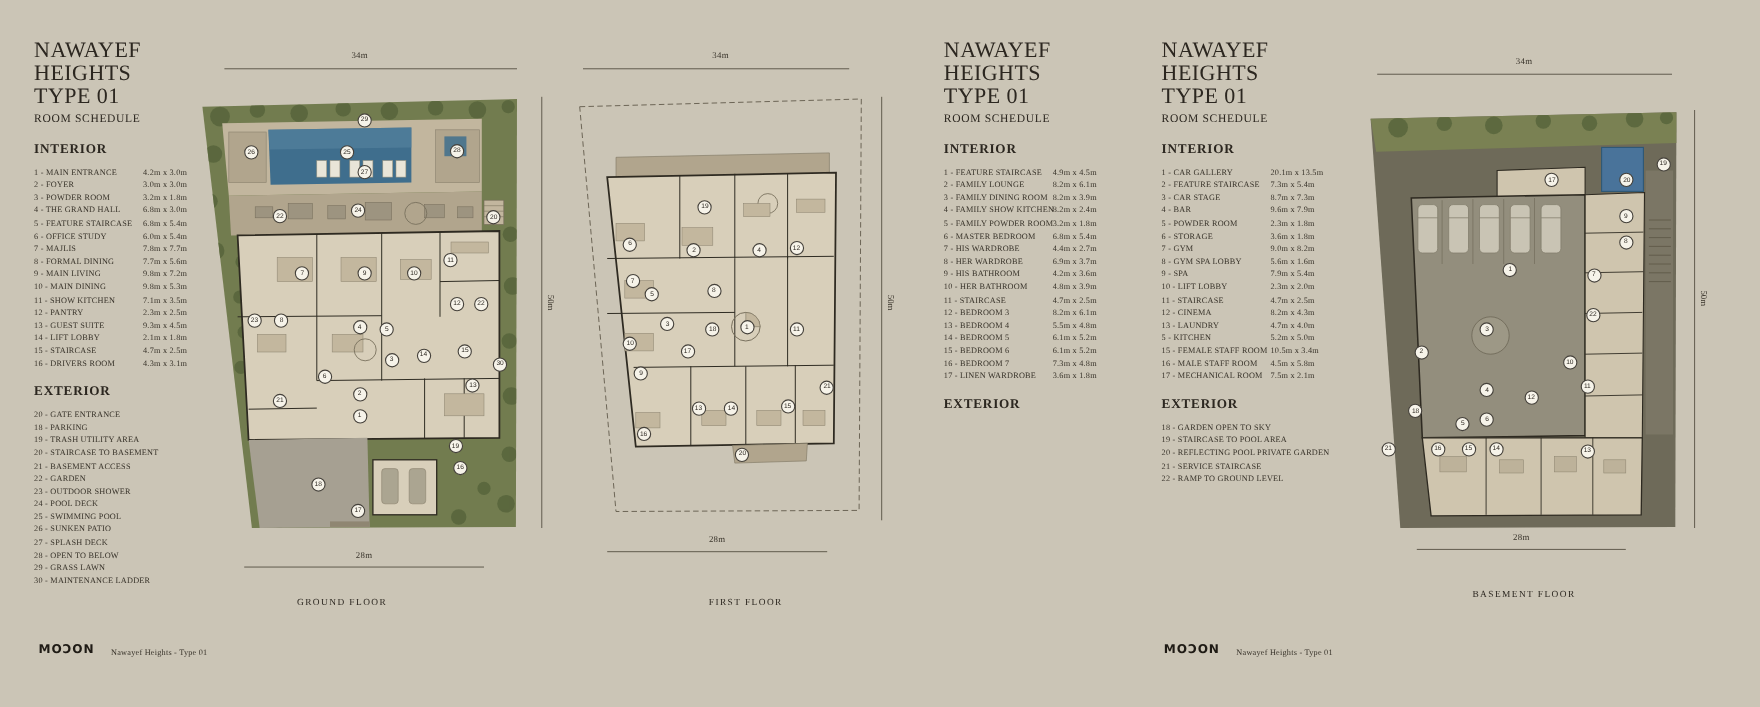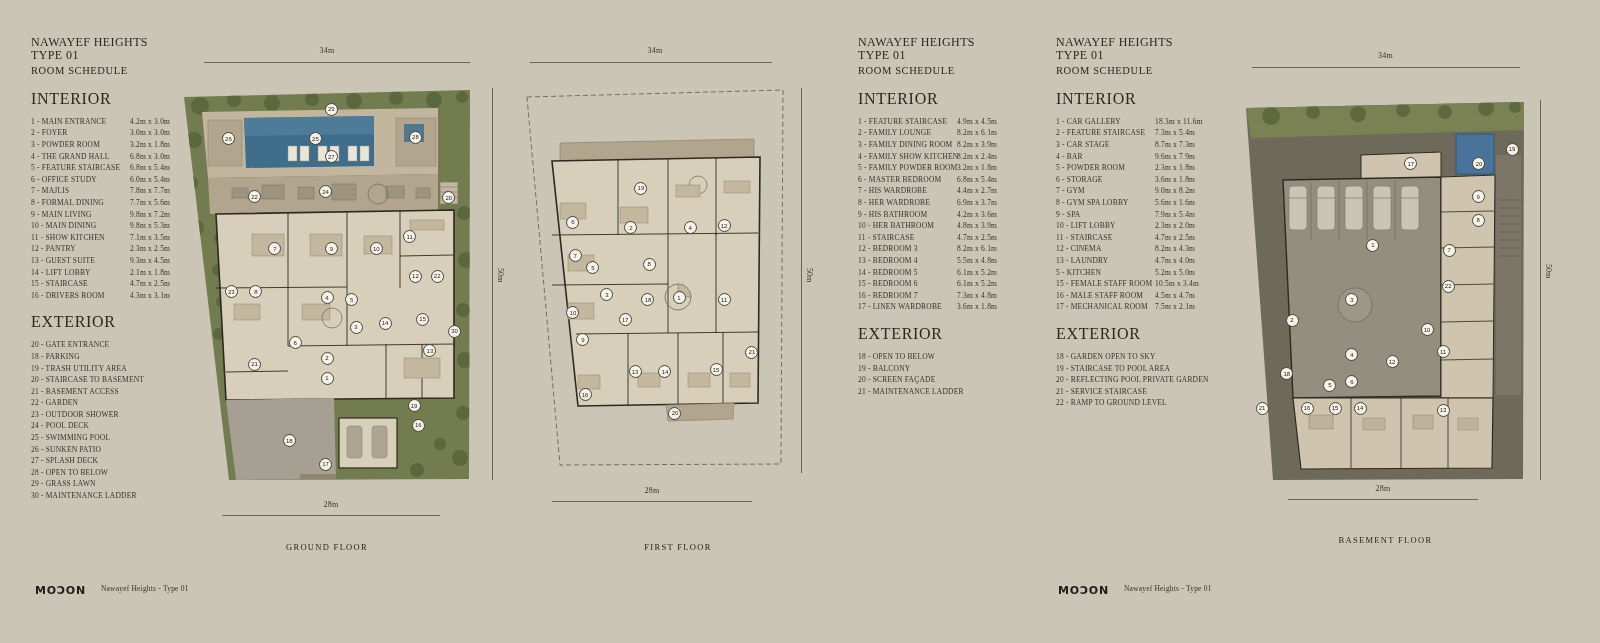--- a/index.html
+++ b/index.html
@@ -4,37 +4,37 @@
 <style>
   :root{
     --bg:#cbc5b6; --ink:#38332a; --land:#727c4f; --tree:#5a673e; --pool:#3f6e8d;
     --deck:#c2b69e; --terrace:#b1a58d; --floor:#d8cfba; --wall:#2e2a21;
     --drive:#a6a092; --earth:#6e6a59; --roomtan:#cfc5ae; --paper:#f6f3e9;
   }
   *{box-sizing:border-box;margin:0;padding:0}
   body{width:1600px;height:643px;font-family:"Liberation Serif","DejaVu Serif",serif;color:var(--ink)}
   .sheet{position:relative;width:1600px;height:643px;background:var(--bg);overflow:hidden}
   .schedule{position:absolute;top:36px;width:172px}
-  .t1{font-size:12px;line-height:1.05;letter-spacing:.4px;color:#2c2720}
+  .t1{font-size:20px;line-height:1.05;letter-spacing:.4px;color:#2c2720}
   .t2{font-size:10.5px;line-height:1.3;letter-spacing:.6px;margin-top:3px;color:#2c2720}
-  .sec{font-size:16px;font-weight:normal;letter-spacing:.7px;margin:12px 0 8px;color:#2c2720}
+  .sec{font-size:12px;font-weight:bold;letter-spacing:.7px;margin:12px 0 8px;color:#2c2720}
   .rows .row{position:relative;height:11.6px;font-size:7.5px;line-height:11.6px;letter-spacing:.2px;white-space:nowrap}
   .row .dim{position:absolute;left:99px;top:0}
   .plan{position:absolute}
   .plansvg{position:absolute;left:0;top:0;width:100%;height:100%;display:block}
   .markers{position:absolute;left:0;top:0;right:0;bottom:0}
   .marker{position:absolute;width:13px;height:13px;margin:-6.5px 0 0 -6.5px;border-radius:50%;
           background:var(--paper);border:1px solid #44403а;border:1px solid #44403a;color:#2c2720;
           font:6px "Liberation Sans",sans-serif;display:flex;align-items:center;justify-content:center}
   .dimlab{position:absolute;text-align:center;font-size:8px;letter-spacing:.3px;color:var(--ink)}
   .dimline{position:absolute;border-top:1px solid #6b6557;height:0}
   .vline{position:absolute;border-left:1px solid #6b6557;width:0}
   .vlab{position:absolute;font-size:8px;color:var(--ink);writing-mode:vertical-rl}
   .caption{position:absolute;text-align:center;font-size:8.5px;letter-spacing:1.3px;color:#2c2720}
-  .footer{position:absolute;display:flex;align-items:flex-start}
+  .footer{position:absolute;display:flex;align-items:flex-end}
   .brand{font:700 11px "DejaVu Sans",sans-serif;letter-spacing:.8px;color:#1f1b15}
   .fnote{font-size:7.5px;letter-spacing:.2px;margin-left:15px;color:var(--ink)}
 </style>
 </head>
 <body>
 
 <div class="sheet">
 
   <section class="schedule" style="left:31px">
     <div class="t1">NAWAYEF HEIGHTS</div>
@@ -96,50 +96,44 @@
         <div class="row"><span class="lbl">10 - HER BATHROOM</span><span class="dim">4.8m x 3.9m</span></div>
         <div class="row"><span class="lbl">11 - STAIRCASE</span><span class="dim">4.7m x 2.5m</span></div>
         <div class="row"><span class="lbl">12 - BEDROOM 3</span><span class="dim">8.2m x 6.1m</span></div>
         <div class="row"><span class="lbl">13 - BEDROOM 4</span><span class="dim">5.5m x 4.8m</span></div>
         <div class="row"><span class="lbl">14 - BEDROOM 5</span><span class="dim">6.1m x 5.2m</span></div>
         <div class="row"><span class="lbl">15 - BEDROOM 6</span><span class="dim">6.1m x 5.2m</span></div>
         <div class="row"><span class="lbl">16 - BEDROOM 7</span><span class="dim">7.3m x 4.8m</span></div>
         <div class="row"><span class="lbl">17 - LINEN WARDROBE</span><span class="dim">3.6m x 1.8m</span></div>
       </div>
     <h2 class="sec">EXTERIOR</h2>
-    <div class="rows">
-        <div class="row"><span class="lbl">18 - OPEN TO BELOW</span></div>
-        <div class="row"><span class="lbl">19 - BALCONY</span></div>
-        <div class="row"><span class="lbl">20 - SCREEN FAÇADE</span></div>
-        <div class="row"><span class="lbl">21 - MAINTENANCE LADDER</span></div>
-      </div>
   </section>
 
   <section class="schedule" style="left:1056px">
     <div class="t1">NAWAYEF HEIGHTS</div>
     <div class="t1">TYPE 01</div>
     <div class="t2">ROOM SCHEDULE</div>
     <h2 class="sec">INTERIOR</h2>
     <div class="rows">
-        <div class="row"><span class="lbl">1 - CAR GALLERY</span><span class="dim">18.3m x 11.6m</span></div>
+        <div class="row"><span class="lbl">1 - CAR GALLERY</span><span class="dim">20.1m x 13.5m</span></div>
         <div class="row"><span class="lbl">2 - FEATURE STAIRCASE</span><span class="dim">7.3m x 5.4m</span></div>
         <div class="row"><span class="lbl">3 - CAR STAGE</span><span class="dim">8.7m x 7.3m</span></div>
         <div class="row"><span class="lbl">4 - BAR</span><span class="dim">9.6m x 7.9m</span></div>
         <div class="row"><span class="lbl">5 - POWDER ROOM</span><span class="dim">2.3m x 1.8m</span></div>
         <div class="row"><span class="lbl">6 - STORAGE</span><span class="dim">3.6m x 1.8m</span></div>
         <div class="row"><span class="lbl">7 - GYM</span><span class="dim">9.0m x 8.2m</span></div>
         <div class="row"><span class="lbl">8 - GYM SPA LOBBY</span><span class="dim">5.6m x 1.6m</span></div>
         <div class="row"><span class="lbl">9 - SPA</span><span class="dim">7.9m x 5.4m</span></div>
         <div class="row"><span class="lbl">10 - LIFT LOBBY</span><span class="dim">2.3m x 2.0m</span></div>
         <div class="row"><span class="lbl">11 - STAIRCASE</span><span class="dim">4.7m x 2.5m</span></div>
         <div class="row"><span class="lbl">12 - CINEMA</span><span class="dim">8.2m x 4.3m</span></div>
         <div class="row"><span class="lbl">13 - LAUNDRY</span><span class="dim">4.7m x 4.0m</span></div>
         <div class="row"><span class="lbl">5 - KITCHEN</span><span class="dim">5.2m x 5.0m</span></div>
         <div class="row"><span class="lbl">15 - FEMALE STAFF ROOM</span><span class="dim">10.5m x 3.4m</span></div>
-        <div class="row"><span class="lbl">16 - MALE STAFF ROOM</span><span class="dim">4.5m x 4.7m</span></div>
+        <div class="row"><span class="lbl">16 - MALE STAFF ROOM</span><span class="dim">4.5m x 5.8m</span></div>
         <div class="row"><span class="lbl">17 - MECHANICAL ROOM</span><span class="dim">7.5m x 2.1m</span></div>
       </div>
     <h2 class="sec">EXTERIOR</h2>
     <div class="rows">
         <div class="row"><span class="lbl">18 - GARDEN OPEN TO SKY</span></div>
         <div class="row"><span class="lbl">19 - STAIRCASE TO POOL AREA</span></div>
         <div class="row"><span class="lbl">20 - REFLECTING POOL PRIVATE GARDEN</span></div>
         <div class="row"><span class="lbl">21 - SERVICE STAIRCASE</span></div>
         <div class="row"><span class="lbl">22 - RAMP TO GROUND LEVEL</span></div>
       </div>
@@ -437,21 +431,21 @@
         <div class="marker" style="left: 70.2%; top: 81.6%;">13</div>
       </div>
   </div>
 
   <div class="dimlab" style="left:182px;top:46px;width:290px">34m</div>
   <div class="dimline" style="left:204px;top:62px;width:266px"></div>
   <div class="vline" style="left:492px;top:88px;height:392px"></div>
   <div class="vlab" style="left:496px;top:268px">50m</div>
   <div class="dimlab" style="left:222px;top:500px;width:218px">28m</div>
   <div class="dimline" style="left:222px;top:515px;width:218px"></div>
-  <div class="caption" style="left:182px;top:542px;width:290px">GROUND FLOOR</div>
+  <div class="caption" style="left:166px;top:542px;width:290px">GROUND FLOOR</div>
 
   <div class="dimlab" style="left:520px;top:46px;width:270px">34m</div>
   <div class="dimline" style="left:530px;top:62px;width:242px"></div>
   <div class="vline" style="left:801px;top:88px;height:385px"></div>
   <div class="vlab" style="left:805px;top:268px">50m</div>
   <div class="dimlab" style="left:552px;top:486px;width:200px">28m</div>
   <div class="dimline" style="left:552px;top:501px;width:200px"></div>
   <div class="caption" style="left:543px;top:542px;width:270px">FIRST FLOOR</div>
 
   <div class="dimlab" style="left:1243px;top:51px;width:285px">34m</div>

